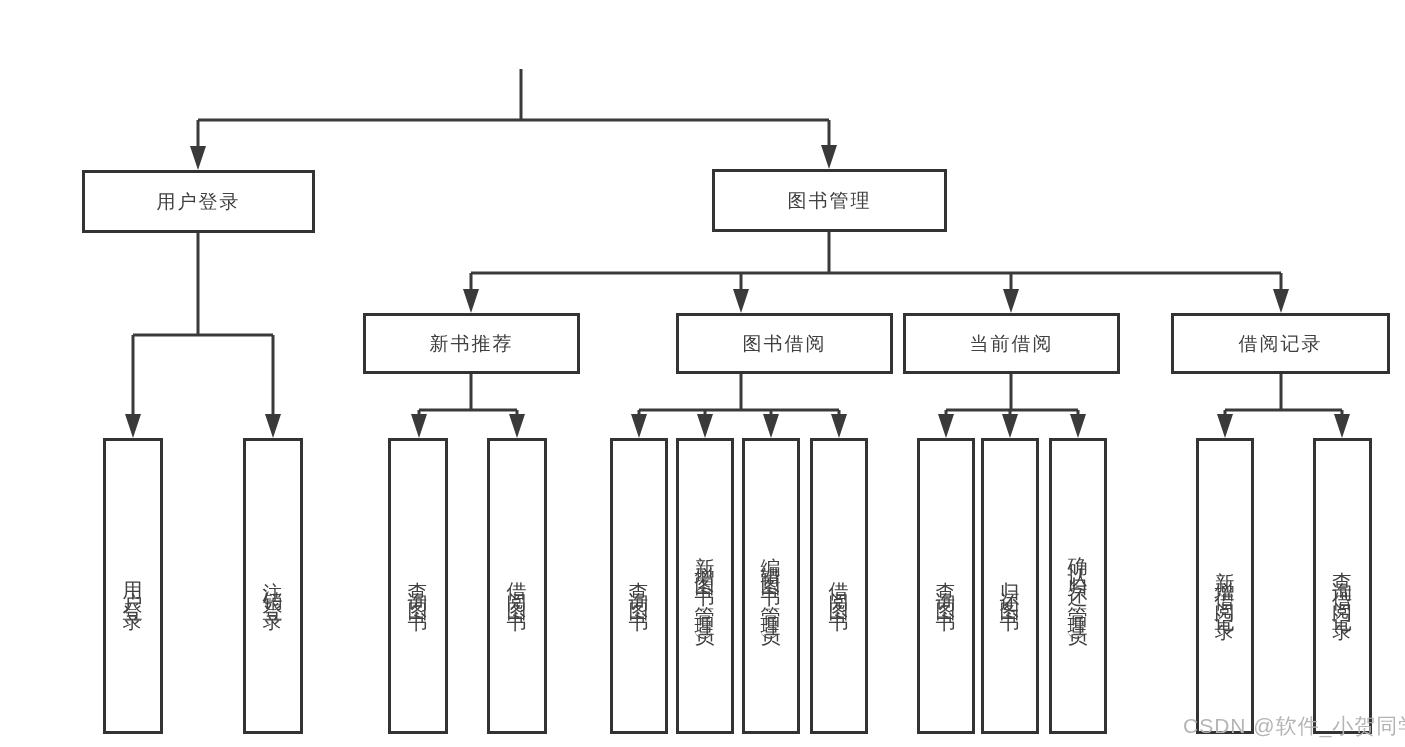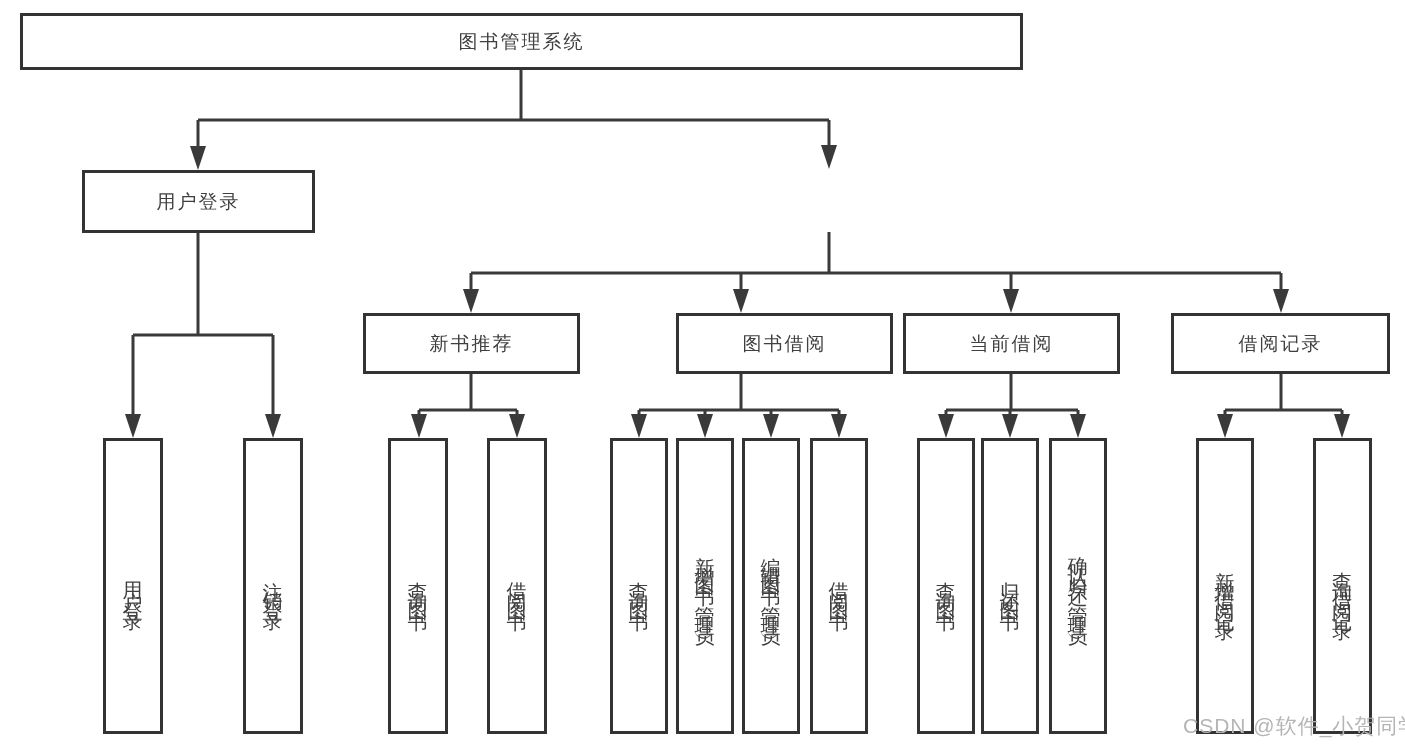--- a/index.html
+++ b/index.html
@@ -87,26 +87,26 @@
       <polygon points="771,438 763,414 779,414"></polygon>
       <polygon points="839,438 831,414 847,414"></polygon>
       <polygon points="946,438 938,414 954,414"></polygon>
       <polygon points="1010,438 1002,414 1018,414"></polygon>
       <polygon points="1078,438 1070,414 1086,414"></polygon>
       <polygon points="1225,438 1217,414 1233,414"></polygon>
       <polygon points="1342,438 1334,414 1350,414"></polygon>
     </g>
   </svg>
 
-  <div class="node hnode" style="left:20px; top:13px; width:1003px; height:57px;">
-    <span class="lbl">图书管理系统</span>
-  </div>
 
   <div class="node hnode" style="left:82px; top:170px; width:233px; height:63px;">
     <span class="lbl">用户登录</span>
+  </div>
+  <div class="node hnode" style="left:712px; top:169px; width:235px; height:63px;">
+    <span class="lbl">图书管理</span>
   </div>
 
   <div class="node hnode" style="left:363px; top:313px; width:217px; height:61px;">
     <span class="lbl">新书推荐</span>
   </div>
   <div class="node hnode" style="left:633px; top:313px; width:217px; height:61px;margin-left:43px;">
     <span class="lbl">图书借阅</span>
   </div>
   <div class="node hnode" style="left:903px; top:313px; width:217px; height:61px;font-family:Liberation Serif, serif;">
     <span class="lbl">当前借阅</span>

